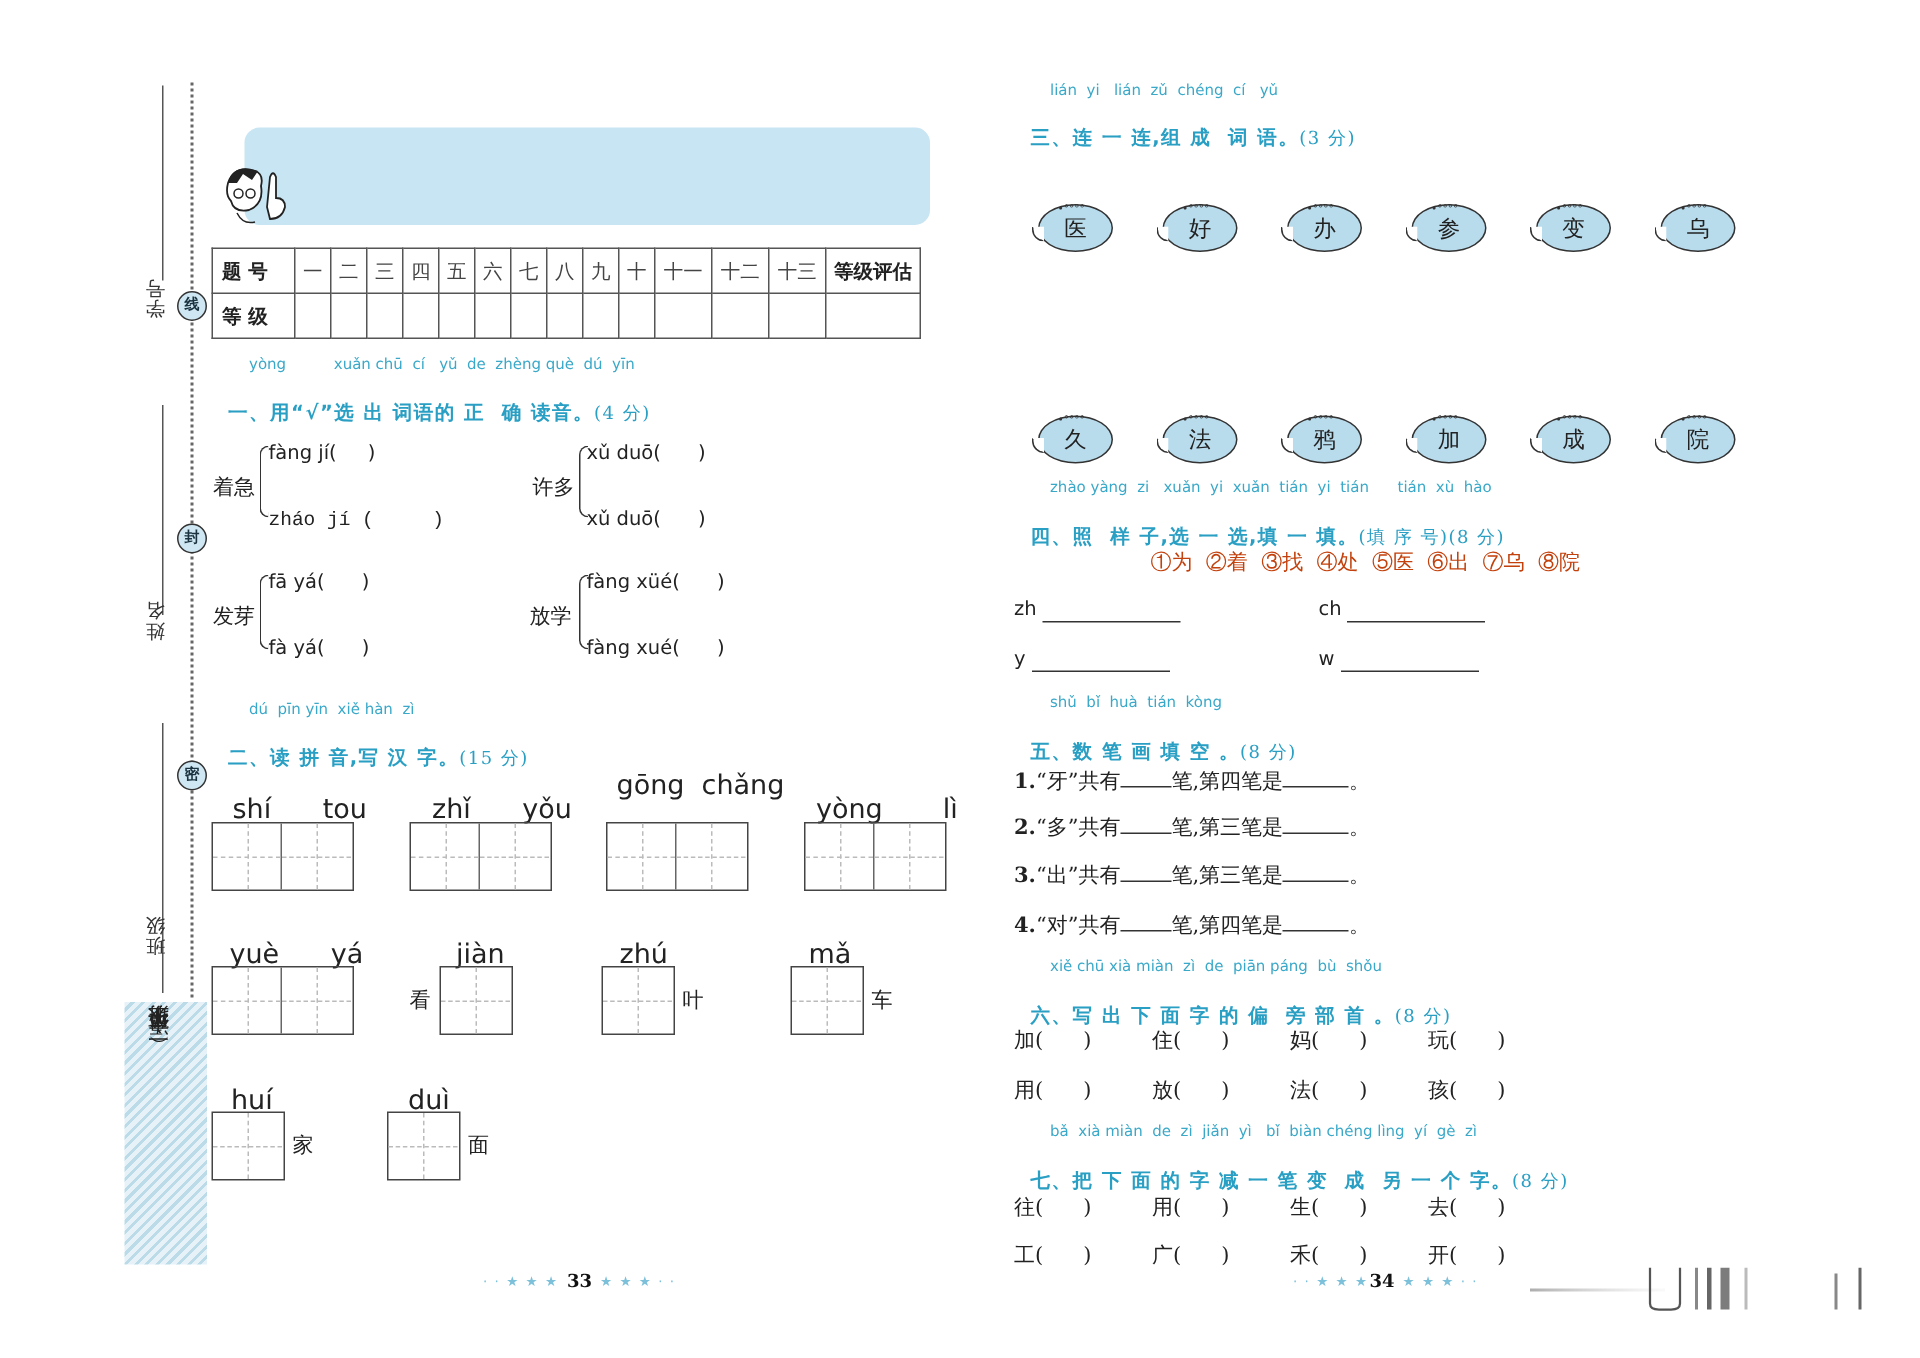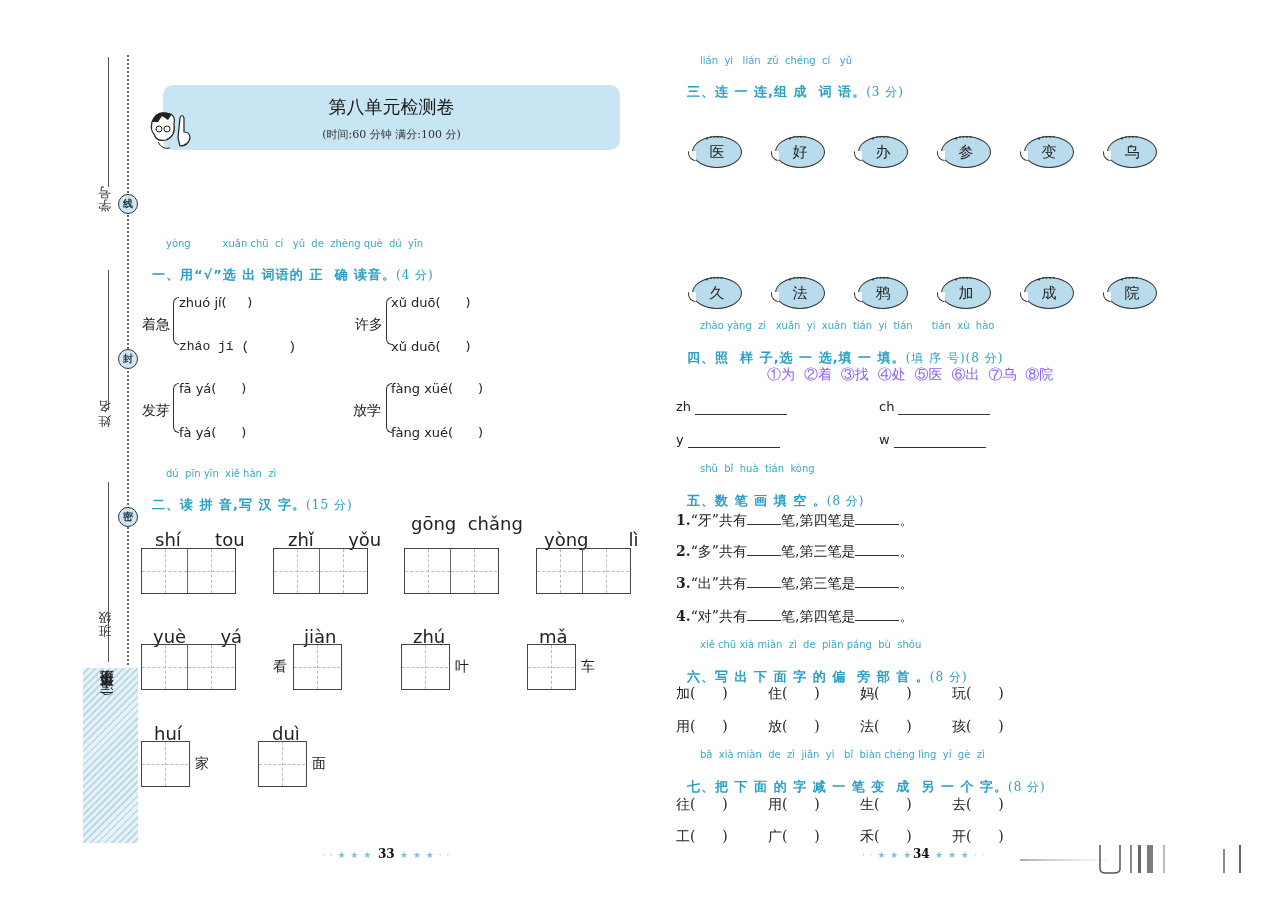--- a/index.html
+++ b/index.html
@@ -47,21 +47,21 @@
   .cell::before { content: ""; position: absolute; left: 50%; top: 0; bottom: 0; border-left: 1px dashed #bbb; }
   .cell::after { content: ""; position: absolute; top: 50%; left: 0; right: 0; border-top: 1px dashed #bbb; }
   .side-char { position: absolute; font-size: 14px; color: #222; }
 
   
   .bubble { position: absolute; width: 50px; height: 32px; border: 1.5px solid #333; border-radius: 50%; background: #b9dced; text-align: center; line-height: 30px; font-size: 15px; color: #222; }
   .bubble .dots { position: absolute; left: 12px; top: -2px; font-size: 7px; line-height: 8px; letter-spacing: 0px; color: #333; font-family: "DejaVu Sans", sans-serif; }
   .bubble .curl { position: absolute; left: -5px; top: 14px; width: 8px; height: 10px; border: 1.5px solid #333; border-color: transparent transparent #333 #333; border-radius: 0 0 0 8px; background: #fff; }
 
   
-  .options-row { position: absolute; font-size: 14px; color: #8b5cf6; white-space: pre; }
+  .options-row { position: absolute; font-size: 14px; color: #c2410c; white-space: pre; }
   .fill-label { position: absolute; font-family: "DejaVu Sans", sans-serif; font-size: 13px; color: #222; }
   .fill-line { position: absolute; border-bottom: 1px solid #333; height: 1px; }
 
   
   .stroke-q { position: absolute; font-size: 14px; color: #222; white-space: pre; }
   .stroke-q b { font-weight: bold; }
   .blank { display: inline-block; border-bottom: 1px solid #333; vertical-align: baseline; height: 14px; }
 
   
   .paren-item { position: absolute; font-size: 14px; color: #222; white-space: pre; }
@@ -86,45 +86,77 @@
 
 <div class="margin-label" style="top:195px;">学号</div>
 <div class="margin-label" style="top:410px;">姓名</div>
 <div class="margin-label" style="top:620px;">班级</div>
 
 <div class="subject-tab">
   <span>语文（一年级上册）</span>
 </div>
 
 <div class="banner">
-  <div class="banner-title">第八单元检测卷</div>
-  <div class="banner-sub">(时间:60 分钟   满分:100 分)</div>
 </div>
 <svg class="mascot" viewBox="0 0 55 45">
   <path d="M6 14 Q10 2 24 6 Q30 8 28 16 Q30 28 20 32 Q10 34 8 26 Q4 22 6 14 Z" fill="#fff" stroke="#222" stroke-width="1.2"></path>
   <path d="M6 14 Q10 0 26 6 L22 12 L16 8 L12 14 Z" fill="#222"></path>
   <circle cx="13" cy="21" r="3" fill="#fff" stroke="#222"></circle>
   <circle cx="21" cy="21" r="3" fill="#fff" stroke="#222"></circle>
   <path d="M32 30 L34 10 Q36 5 38 10 L38 24 Q44 24 44 30 Q42 38 34 38 Z" fill="#fff" stroke="#222" stroke-width="1.2"></path>
   <path d="M12 34 Q16 42 24 40" fill="none" stroke="#222"></path>
 </svg>
 
 <table class="score">
   <tbody>
+      <tr>
+    <td class="hd">题  号</td>
+    <td class="num">一</td>
+    <td class="num">二</td>
+    <td class="num">三</td>
+    <td class="num">四</td>
+    <td class="num">五</td>
+    <td class="num">六</td>
+    <td class="num">七</td>
+    <td class="num">八</td>
+    <td class="num">九</td>
+    <td class="num">十</td>
+    <td class="num2">十一</td>
+    <td class="num2">十二</td>
+    <td class="num2">十三</td>
+    <td class="eval">等级评估</td>
+  </tr>
+  <tr>
+    <td class="hd">等  级</td>
+    <td></td>
+        <td></td>
+    <td></td>
+        <td></td>
+    <td></td>
+        <td></td>
+    <td></td>
+        <td></td>
+    <td></td>
+        <td></td>
+    <td></td>
+        <td></td>
+    <td></td>
+        <td></td>
+  </tr>
 </tbody>
   </table>
 
 <div class="pinyin-hint" style="left:166px;top:238px;">yòng          xuǎn chū  cí   yǔ  de  zhèng què  dú  yīn</div>
 <div class="sec-title" style="left:141px;top:251px;">
   <span>一、用“√”选 出 词语的 正  确 读音。</span><span class="score">(4 分)</span>
 </div>
 
 <div class="q1-word" style="left:142px;top:316px;">着急</div>
 <div class="brace" style="left:173px;top:297px;height:48px;"></div>
-<div class="q1-opt" style="left:179px;top:295px;">zhuó jí(     )</div>
+<div class="q1-opt" style="left:179px;top:295px;">fàng jí(     )</div>
 <div class="q1-opt" style="left:179px;top:339px;font-family:Liberation Mono, monospace;">zháo jí (     )</div>
 
 <div class="q1-word" style="left:355px;top:316px;">许多</div>
 <div class="brace" style="left:386px;top:297px;height:48px;"></div>
 <div class="q1-opt" style="left:391px;top:295px;">xǔ duō(      )</div>
 <div class="q1-opt" style="left:391px;top:339px;">xǔ duō(      )</div>
 
 <div class="q1-word" style="left:142px;top:402px;">发芽</div>
 <div class="brace" style="left:173px;top:383px;height:50px;"></div>
 <div class="q1-opt" style="left:179px;top:381px;">fā yá(      )</div>

